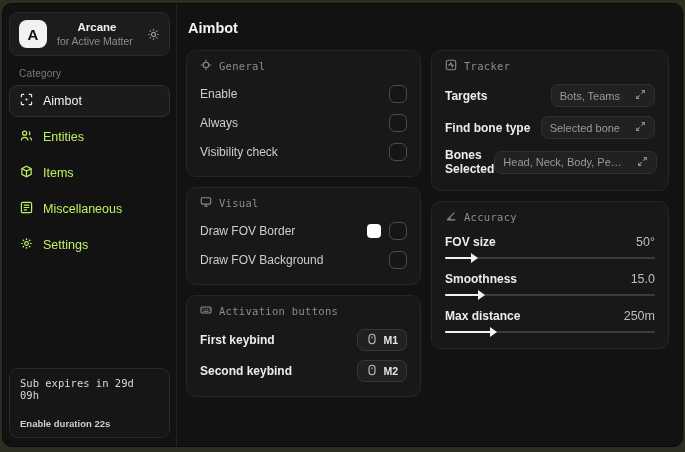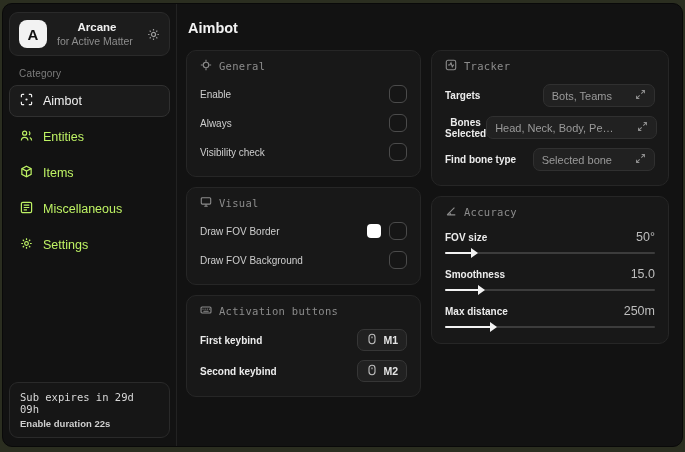--- a/index.html
+++ b/index.html
@@ -22,41 +22,41 @@
   .brand-text { flex:1; line-height:1.25; }
   .brand-name { color:#f0f0f0; font-size:11.5px; font-weight:bold;text-align:center; }
   .brand-sub { color:#8d8d8d; font-size:10.5px; }
   .brand-gear { color:#9a9a9a; display:flex; }
   .category-label { color:#7d7d7d; font-size:10px; margin:12px 0 6px 10px; letter-spacing:.2px; }
   .nav-item { display:flex; align-items:center; gap:10px; color:#bef264; font-size:12.5px; padding:7px 10px; border-radius:8px; border:1px solid transparent; margin-bottom:4px; cursor:default; }
   .nav-item svg { flex:0 0 auto; }
   .nav-item.selected { background:#1b1b1b; border-color:#303030; color:#f0f0f0; }
   .sidebar-spacer { flex:1; }
   .sub-card { background:#161616; border:1px solid #2a2a2a; border-radius:9px; padding:8px 10px; }
-  .sub-expiry { font-family:"DejaVu Sans Mono", monospace; color:#d8d8d8; font-size:10.5px; margin-bottom:3px; }
+  .sub-expiry { font-family:"DejaVu Sans Mono", monospace; color:#d8d8d8; font-size:10.5px; margin-bottom:17px; }
   .sub-session { color:#cfcfcf; font-size:9.5px; font-weight:bold; }
   
   .main { flex:1; padding:12px 13px 12px 9px; overflow:hidden; }
   .page-title { color:#f2f2f2; font-size:14.5px; font-weight:bold; margin:4px 0 14px 2px; }
   .columns { display:flex; gap:10px; align-items:flex-start; }
   .col { display:flex; flex-direction:column; gap:10px; }
   .col-left { width:240px; }
   .col-right { width:238px; }
   .card { background:#181818; border:1px solid #262626; border-radius:10px; padding:8px 13px 13px; width:100%; }
   .card-header { display:flex; align-items:center; gap:7px; color:#8c8c8c; font-family:"DejaVu Sans Mono", monospace; font-size:10.5px; margin-bottom:11px; letter-spacing:.3px; }
   .row { display:flex; align-items:center; justify-content:space-between; margin-bottom:9px; min-height:20px; }
   .row:last-child { margin-bottom:1px; }
-  .row-label { color:#cecece; font-size:10px;text-align:center; }
+  .row-label { color:#cecece; font-size:12px; }
   .row-label.strong { color:#ececec; font-weight:bold; }
   .row-end { display:flex; align-items:center; gap:8px; }
   .checkbox { width:18px; height:18px; border:1.5px solid #4b4b4b; border-radius:6px; background:#161616; }
   .swatch { width:14px; height:14px; border-radius:4px; }
   .key-badge { display:flex; align-items:center; gap:5px; background:#212121; border:1px solid #363636; border-radius:7px; padding:3px 8px; color:#e4e4e4; font-size:10.5px; font-weight:bold; }
   .key-badge svg { color:#bdbdbd; }
-  .dropdown { display:flex; align-items:center; gap:23px; background:#212121; border:1px solid #303030; border-radius:7px; padding:4px 8px; color:#9a9a9a; font-size:11px; max-width:150px; }
+  .dropdown { display:flex; align-items:center; gap:15px; background:#212121; border:1px solid #303030; border-radius:7px; padding:4px 8px; color:#9a9a9a; font-size:11px; max-width:150px; }
   .dropdown.wide { max-width:186px; }
   .dropdown .dd-text { white-space:nowrap; overflow:hidden; text-overflow:ellipsis; }
   .dropdown svg { flex:0 0 auto; color:#8f8f8f; }
   
   .slider-row { margin-bottom:13px; }
   .slider-row:last-child { margin-bottom:2px; }
   .slider-head { display:flex; justify-content:space-between; align-items:center; margin-bottom:8px; }
   .slider-value { color:#bdbdbd; font-size:12.5px; }
   .slider-track { position:relative; height:2px; background:#3c3c3c; border-radius:2px; }
   .slider-fill { position:absolute; left:0; top:0; height:2px; background:#f2f2f2; border-radius:2px; }
@@ -253,34 +253,34 @@
             <span class="dropdown">
               <span class="dd-text">Bots, Teams</span>
               <span>
                 <svg width="11" height="11" viewBox="0 0 14 14" fill="none" stroke="currentColor" stroke-width="1.3">
                   <path d="M8.5 2h3.5v3.5M12 2L8 6M5.5 12H2V8.5M2 12l4-4"></path>
                 </svg>
               </span>
             </span>
           </div>
           <div class="row">
+            <span class="row-label strong">Find bone type</span>
+            <span class="dropdown">
+              <span class="dd-text">Selected bone</span>
+              <span>
+                <svg width="11" height="11" viewBox="0 0 14 14" fill="none" stroke="currentColor" stroke-width="1.3">
+                  <path d="M8.5 2h3.5v3.5M12 2L8 6M5.5 12H2V8.5M2 12l4-4"></path>
+                </svg>
+              </span>
+            </span>
+          </div>
+          <div class="row">
             <span class="row-label strong">Bones Selected</span>
             <span class="dropdown wide">
               <span class="dd-text">Head, Neck, Body, Pe…</span>
-              <span>
-                <svg width="11" height="11" viewBox="0 0 14 14" fill="none" stroke="currentColor" stroke-width="1.3">
-                  <path d="M8.5 2h3.5v3.5M12 2L8 6M5.5 12H2V8.5M2 12l4-4"></path>
-                </svg>
-              </span>
-            </span>
-          </div>
-          <div class="row">
-            <span class="row-label strong">Find bone type</span>
-            <span class="dropdown">
-              <span class="dd-text">Selected bone</span>
               <span>
                 <svg width="11" height="11" viewBox="0 0 14 14" fill="none" stroke="currentColor" stroke-width="1.3">
                   <path d="M8.5 2h3.5v3.5M12 2L8 6M5.5 12H2V8.5M2 12l4-4"></path>
                 </svg>
               </span>
             </span>
           </div>
         </div>
 
         <div class="card">

